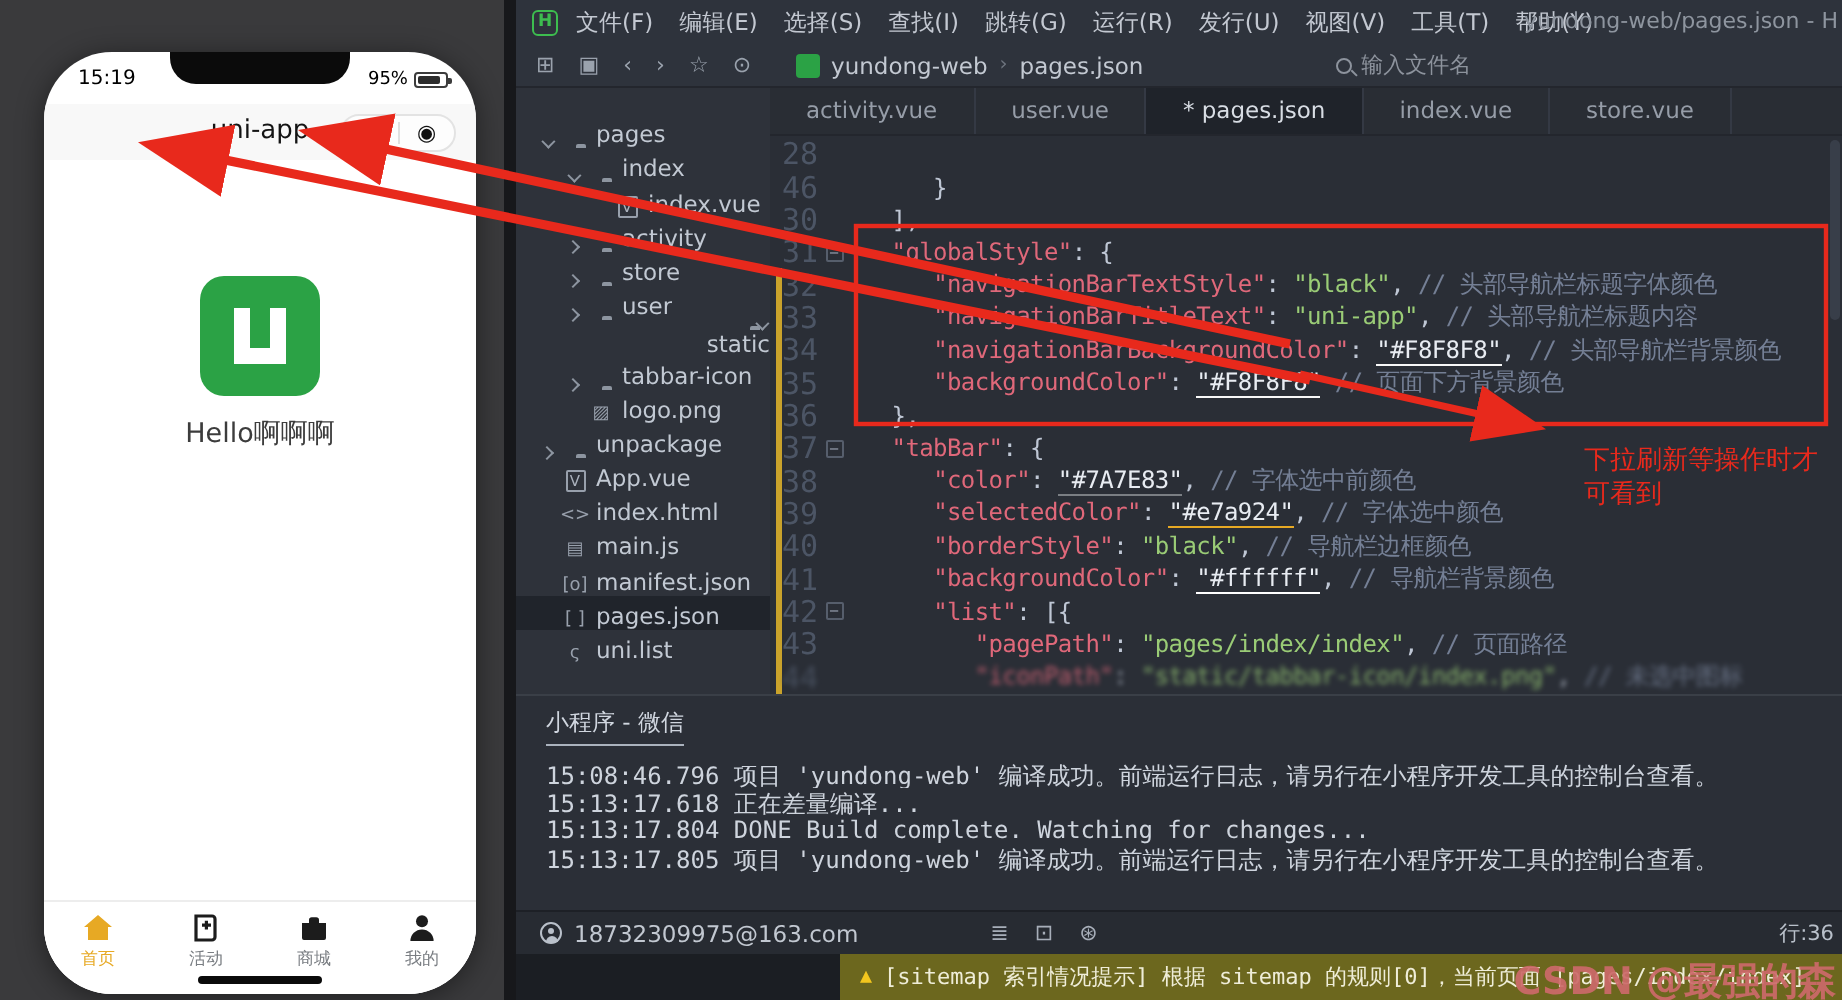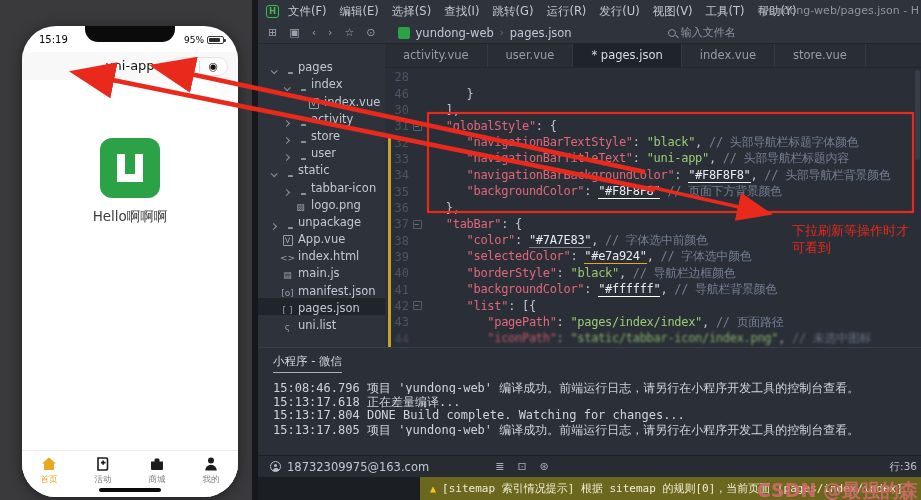--- a/index.html
+++ b/index.html
@@ -81,21 +81,21 @@
   .tabsbar { position:absolute; left:0; top:0; right:0; height:24px; background:#292d34; display:flex;
              border-bottom:1px solid #23262d; }
   .tab { padding:0 18px; line-height:23px; font-size:11.5px; color:#969da8; border-right:1px solid #343944; cursor:default; }
   .tab.active { background:#1f232a; color:#d8dde4; }
   .editor { position:absolute; left:0; top:24px; right:0; bottom:0; background:#2a2e36; overflow:hidden;
             font-family:"DejaVu Sans Mono","Liberation Mono",monospace; }
   .change-bar { position:absolute; left:3px; top:66px; width:3px; bottom:0; background:#c9a22b; }
   .code-lines { position:absolute; left:0; top:1px; right:0; }
   .cl { display:flex; height:16.35px; align-items:center; white-space:pre; }
   .cl.blurred { filter:blur(1.2px); opacity:.8; }
-  .ln { width:24px; flex:0 0 auto; text-align:right; color:#4c5565; font-size:12px; }
+  .ln { width:24px; flex:0 0 auto; text-align:right; color:#4c5565; font-size:15px; }
   .fold-slot { width:16px; flex:0 0 auto; display:flex; justify-content:center; }
   .fold-box { width:9px; height:9px; border:1px solid #565e6c; border-radius:1px; color:#8a92a0;
               font-size:8px; line-height:7px; text-align:center; }
   .code { font-size:12px; letter-spacing:-.3px; }
   .tk-k { color:#e0687a; } .tk-s { color:#9acc76; } .tk-p { color:#bfc7d5; }
   .tk-c { color:#747f95; } .tk-h { color:#e8ecf2; border-bottom:1.4px solid; padding-bottom:0; }
   .ed-scroll { position:absolute; right:1px; top:2px; width:5px; height:90px; background:#434a56; border-radius:3px; opacity:.6; }
 
   
   .console { position:absolute; left:0; top:347px; width:100%; height:108px; background:#2b2f37; border-top:1px solid #3a3f47; }
@@ -268,21 +268,21 @@
             <span class="t-icon"><span class="fold-icon"></span></span>
             <span class="t-label">store</span>
           </div>
           <div class="tree-row" style="padding-left: 23px;">
             <span class="chev-slot">
               <span class="chev right"></span>
             </span>
             <span class="t-icon"><span class="fold-icon"></span></span>
             <span class="t-label">user</span>
           </div>
-          <div class="tree-row" style="padding-left: 10px;">
+          <div class="tree-row" style="padding-left: 10px; flex-direction: column;">
             <span class="chev-slot">
               <span class="chev down"></span>
             </span>
             <span class="t-icon"><span class="fold-icon"></span></span>
             <span class="t-label">static</span>
           </div>
           <div class="tree-row" style="padding-left: 23px;">
             <span class="chev-slot">
               <span class="chev right"></span>
             </span>

